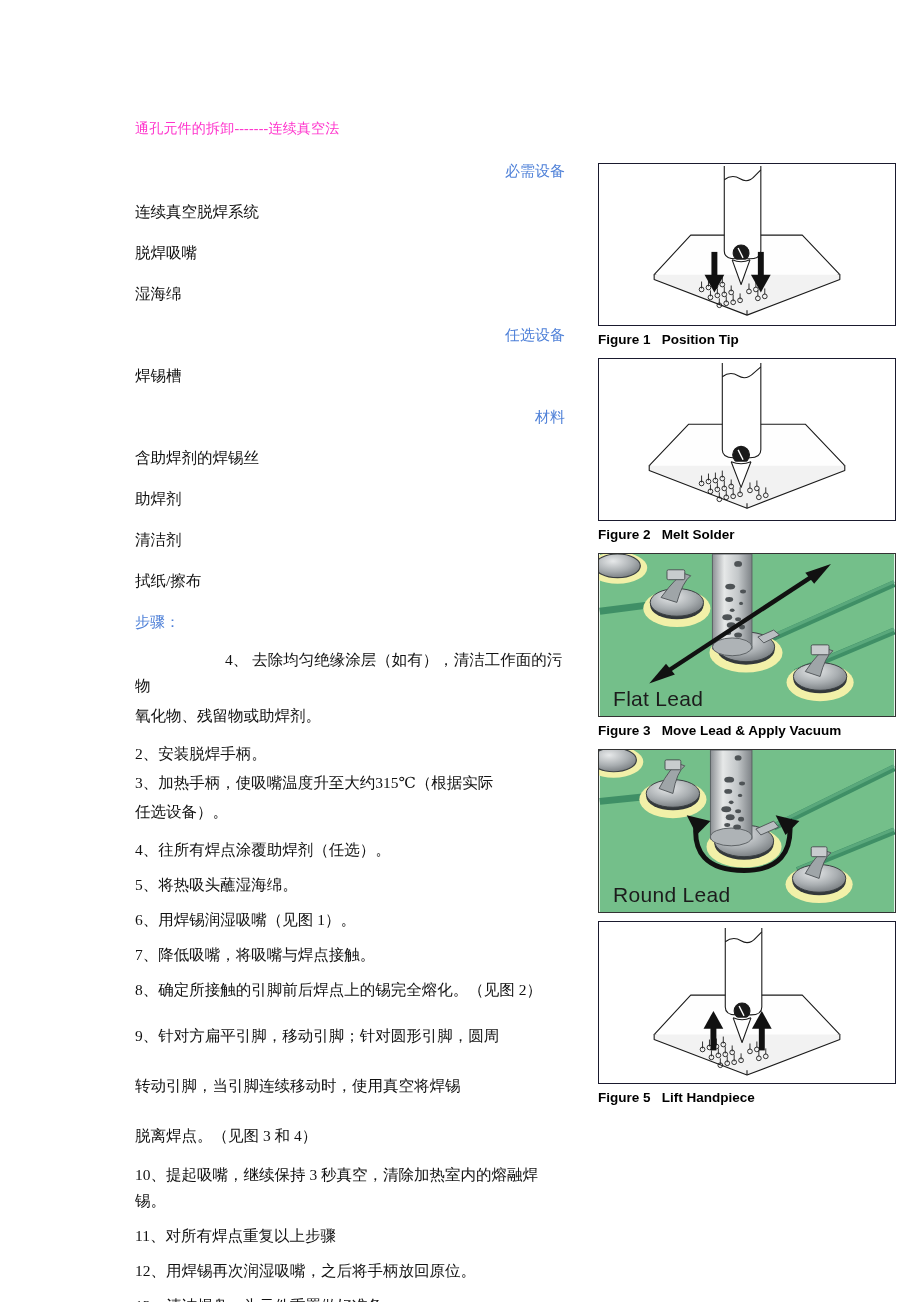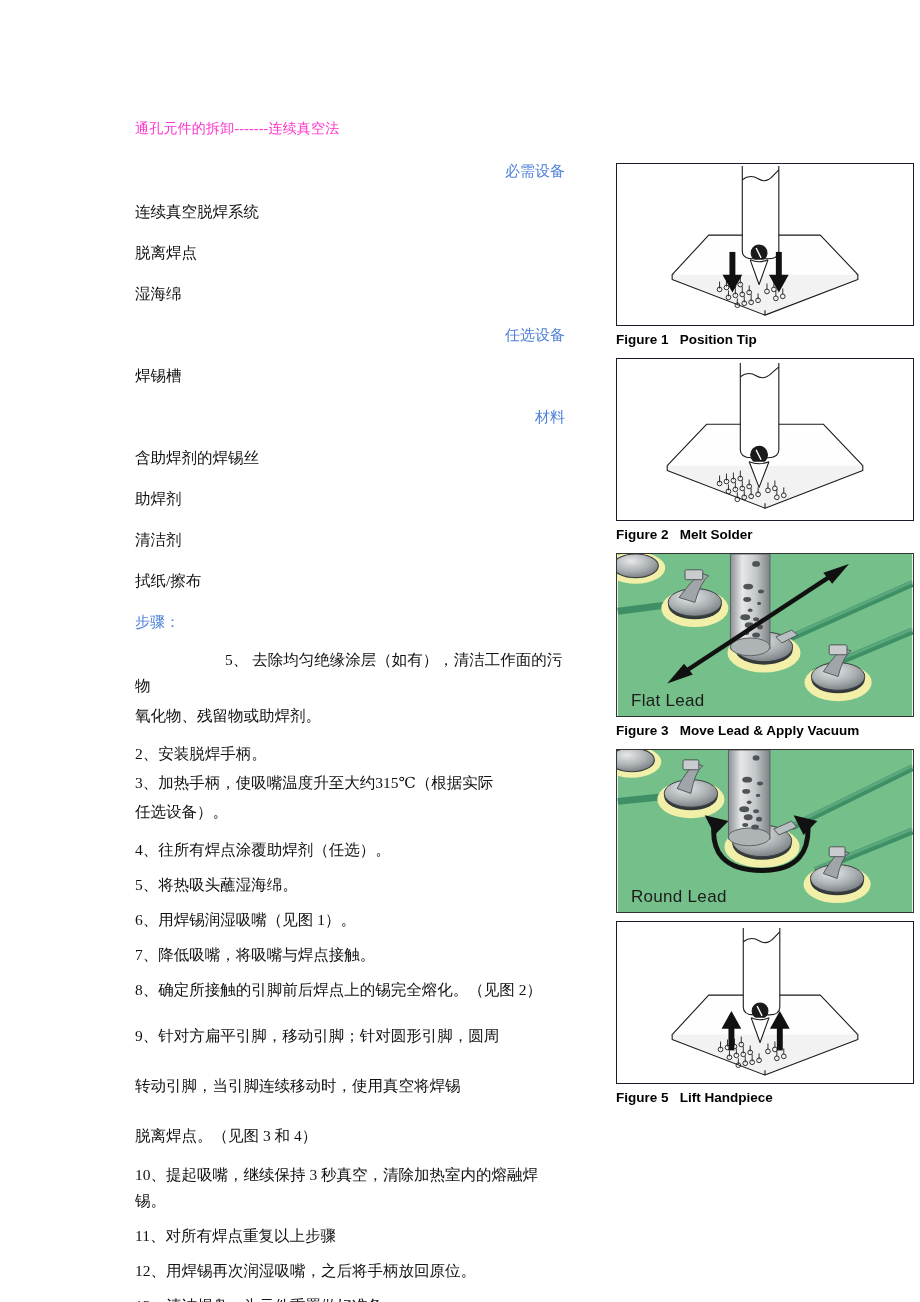--- a/index.html
+++ b/index.html
@@ -74,21 +74,21 @@
     margin-bottom: 12px;
   }
   .step.wide {
     line-height: 34px;
     margin-top: 16px;
   }
 
   
   #figure-column {
     position: absolute;
-    left: 616px;
+    left: 598px;
     top: 163px;
     width: 300px;
   }
   .figure-block {
     margin-bottom: 8px;
   }
   .figure-frame {
     border: 1px solid #1a1a2e;
     background: #ffffff;
     box-sizing: border-box;
@@ -107,50 +107,50 @@
     white-space: pre;
   }
 
   .fig-svg { display: block; width: 100%; height: 100%; }
 
   .lead-label {
     position: absolute;
     left: 14px;
     bottom: 5px;
     font-family: "Liberation Sans", "DejaVu Sans", sans-serif;
-    font-size: 17px;
+    font-size: 21px;
     color: #1c1c1c;
     letter-spacing: 0.3px;
   }
   .photo-wrap { position: relative; width: 100%; height: 100%; }
 </style>
 </head>
 <body>
 
 <div id="text-column">
 
   <p class="doc-title">通孔元件的拆卸-------连续真空法</p>
 
   <p class="sub-head">必需设备</p>
   <p class="plain-line">连续真空脱焊系统</p>
-  <p class="plain-line">脱离焊点</p>
+  <p class="plain-line">脱焊吸嘴</p>
   <p class="plain-line">湿海绵</p>
 
   <p class="sub-head">任选设备</p>
   <p class="plain-line">焊锡槽</p>
 
   <p class="sub-head">材料</p>
   <p class="plain-line">含助焊剂的焊锡丝</p>
   <p class="plain-line">助焊剂</p>
   <p class="plain-line">清洁剂</p>
   <p class="plain-line">拭纸/擦布</p>
 
   <p class="steps-head">步骤：</p>
 
-  <p class="step indented">5、 去除均匀绝缘涂层（如有），清洁工作面的污物</p>
+  <p class="step indented">4、 去除均匀绝缘涂层（如有），清洁工作面的污物</p>
   <p class="step cont">氧化物、残留物或助焊剂。</p>
   <p class="step tight">2、安装脱焊手柄。</p>
   <p class="step tight">3、加热手柄，使吸嘴温度升至大约315℃（根据实际</p>
   <p class="step cont">任选设备）。</p>
   <p class="step">4、往所有焊点涂覆助焊剂（任选）。</p>
   <p class="step">5、将热吸头蘸湿海绵。</p>
   <p class="step">6、用焊锡润湿吸嘴（见图 1）。</p>
   <p class="step">7、降低吸嘴，将吸嘴与焊点接触。</p>
   <p class="step tight">8、确定所接触的引脚前后焊点上的锡完全熔化。（见图 2）</p>
   <p class="step wide tight">9、针对方扁平引脚，移动引脚；针对圆形引脚，圆周</p>

